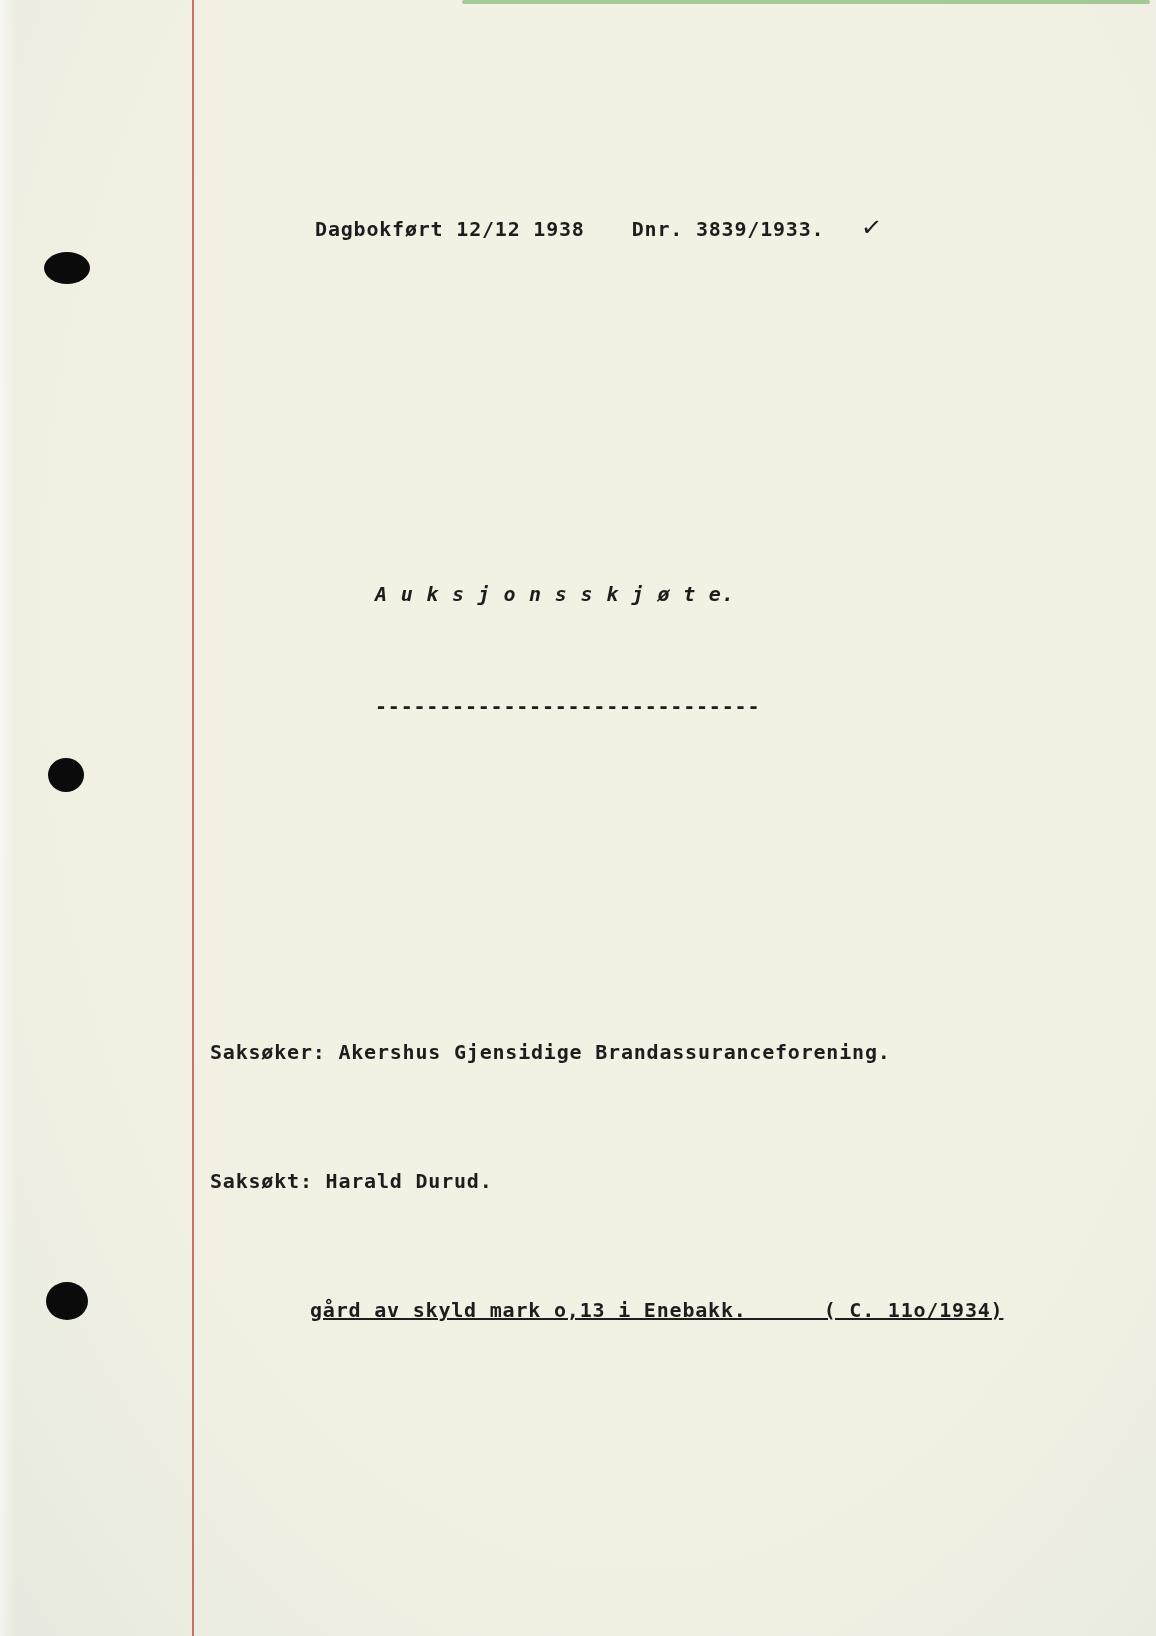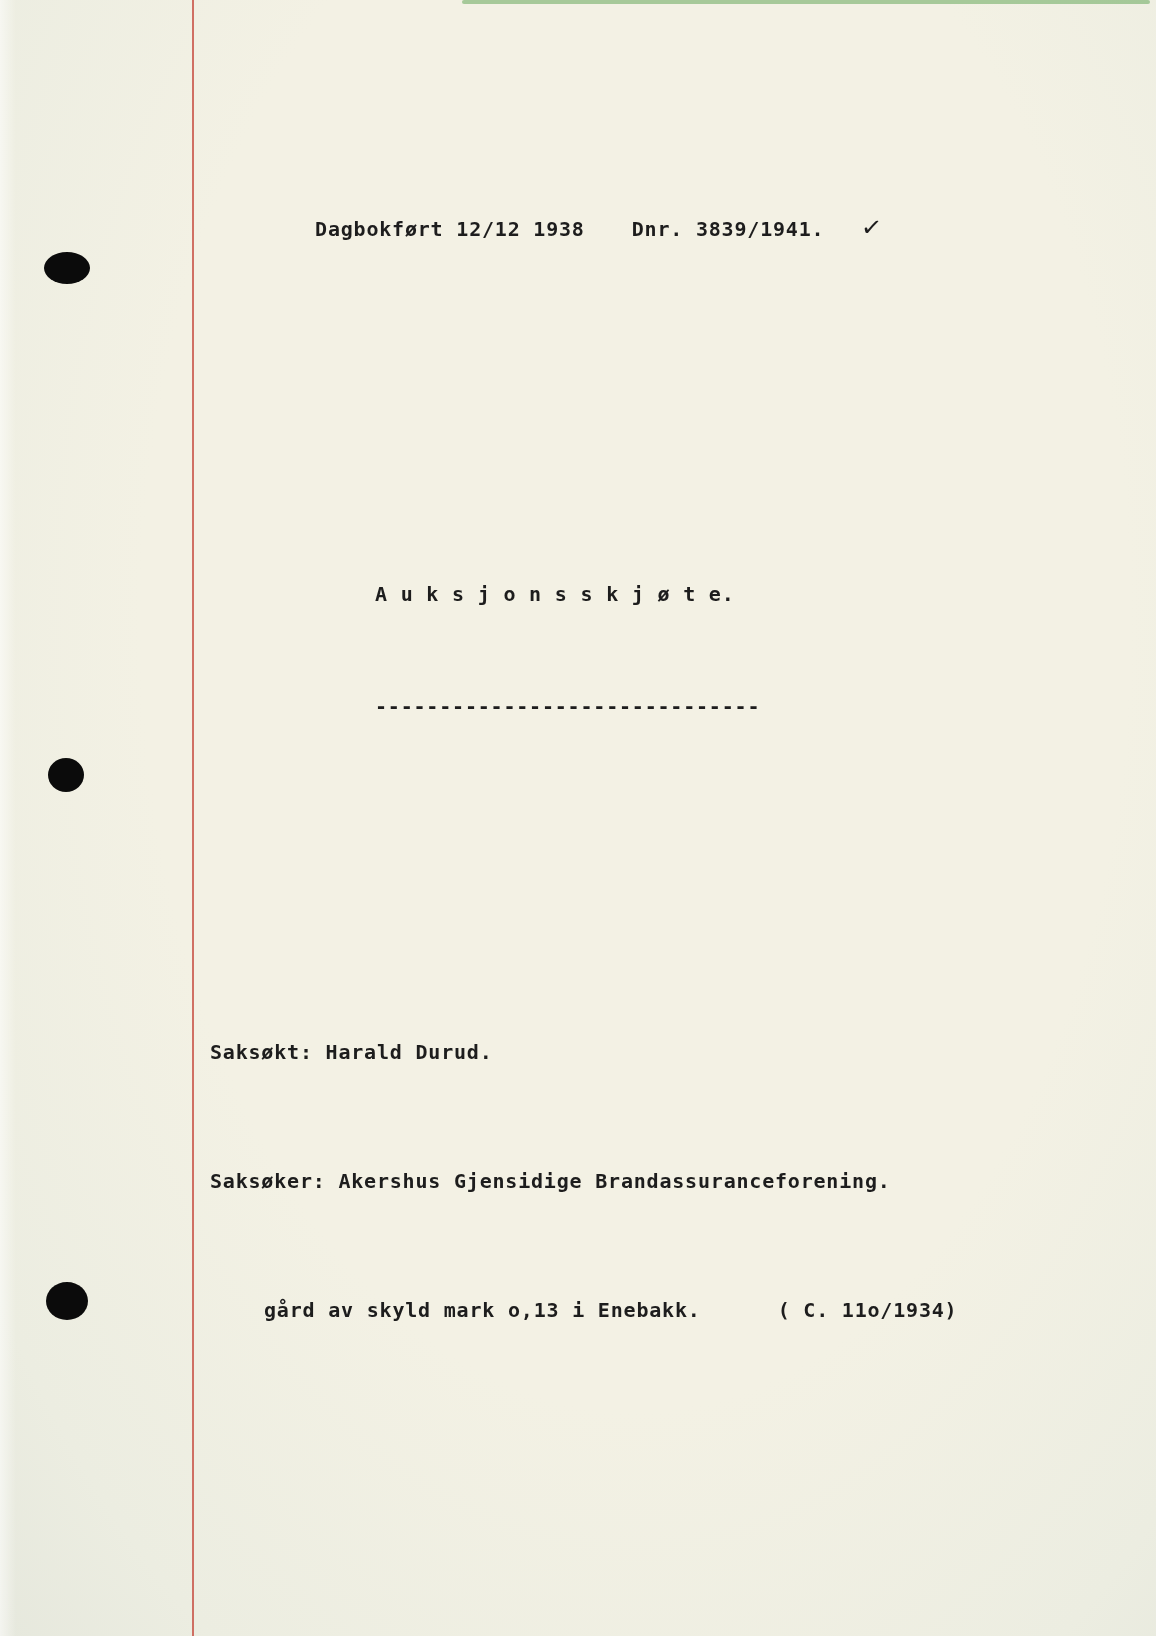--- a/index.html
+++ b/index.html
@@ -35,54 +35,54 @@
     letter-spacing:.8px;line-height:43px;white-space:pre;
   }
   .hdr{margin-left:28px;}
   .gap-dnr{margin-left:47px;}
   .check{
     display:inline-block;margin-left:37px;font-size:25px;
     transform:rotate(6deg);font-family:"DejaVu Sans",sans-serif;
     font-weight:400;
   }
   .title-block{margin-top:28px;margin-left:165px;}
-  .title-text{line-height:28px;}
+  .title-text{line-height:28px;font-style:italic;}
   .title-underline{line-height:24px;}
   .body{margin-top:12px;}
   .ln{min-height:43px;}
-  .ind70{margin-left:54px;}
+  .ind70{margin-left:100px;text-decoration:underline;}
 </style>
 </head>
 <body>
 
 <div class="page">
 
   <div class="edge-left"></div>
   <div class="artifact-green"></div>
   <div class="margin-line"></div>
 
   <div class="hole hole1"></div>
   <div class="hole hole2"></div>
   <div class="hole hole3"></div>
 
   <div class="content">
 
     <div class="ln hdr">
-      <span>Dagbokført 12/12 1938</span><span class="gap-dnr">Dnr. 3839/1941.</span><span class="check">✓</span>
+      <span>Dagbokført 12/12 1938</span><span class="gap-dnr">Dnr. 3839/1933.</span><span class="check">✓</span>
     </div>
 
 
     <div class="title-block">
       <div class="title-text">A u k s j o n s s k j ø t e.</div>
       <div class="title-underline">------------------------------</div>
     </div>
 
     <div class="body">
+      <div class="ln">Saksøker: Akershus Gjensidige Brandassuranceforening.</div>
       <div class="ln">Saksøkt: Harald Durud.</div>
-      <div class="ln">Saksøker: Akershus Gjensidige Brandassuranceforening.</div>
       <div class="ln ind70">gård av skyld mark o,13 i Enebakk.      ( C. 11o/1934)</div>
       
       
       
       
       
       
       
       
       

